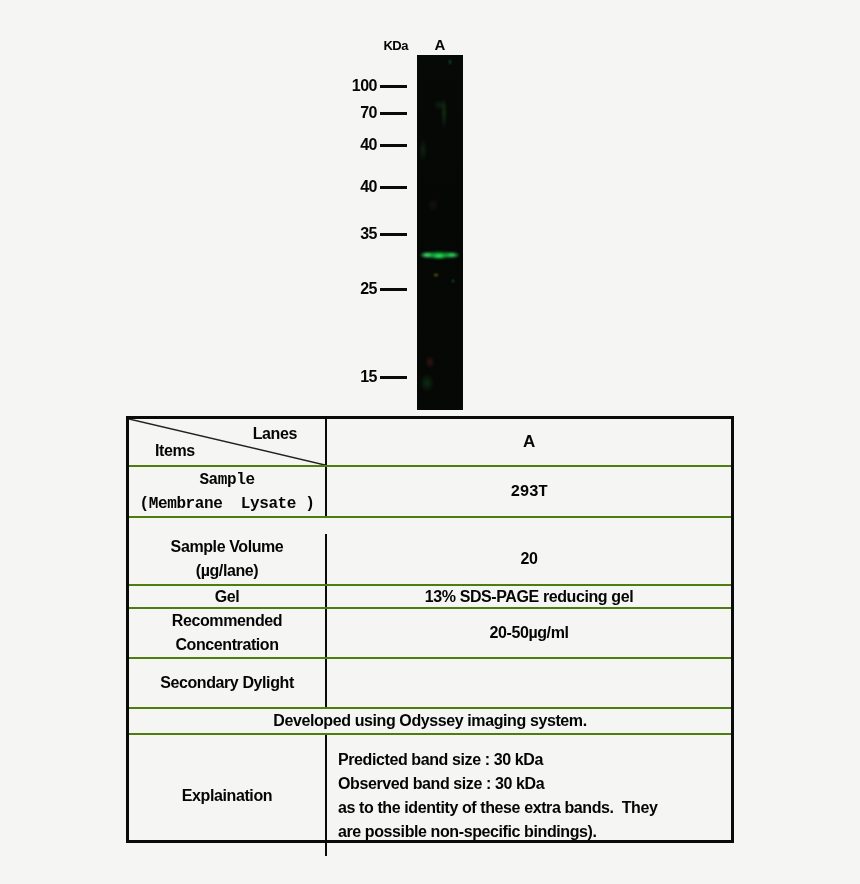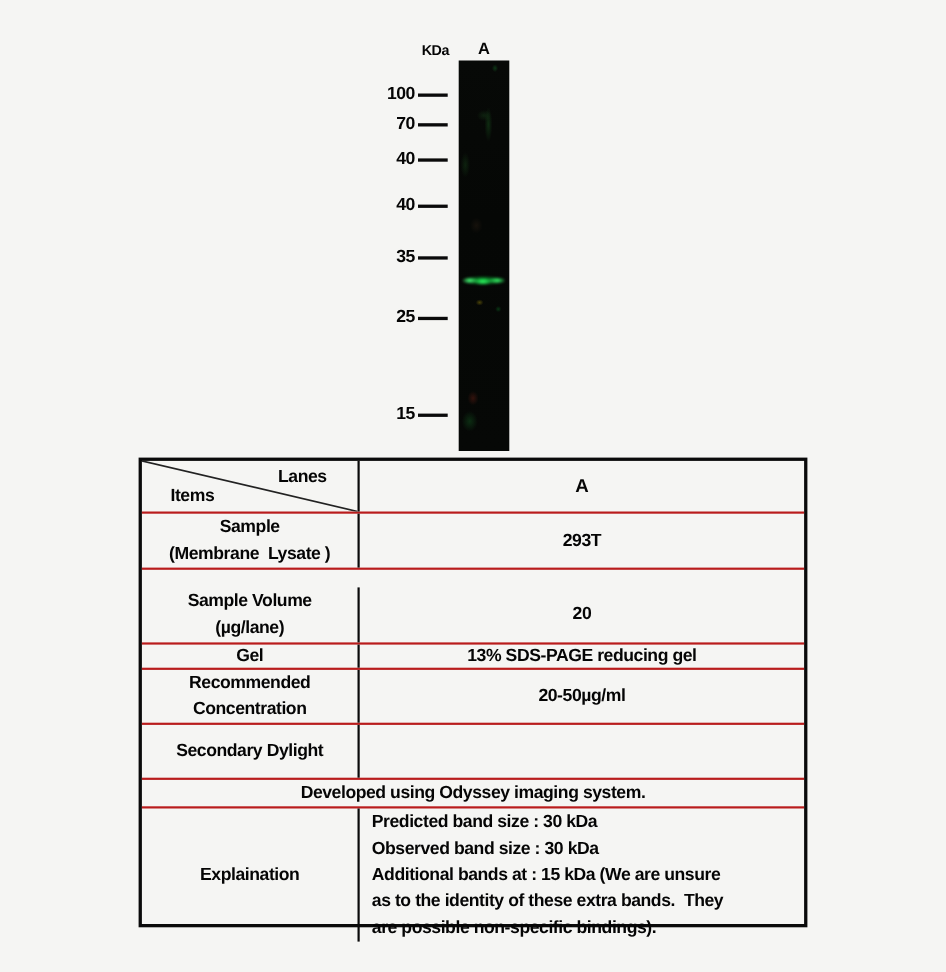--- a/index.html
+++ b/index.html
@@ -48,33 +48,33 @@
     font-size:16px; font-weight:bold; letter-spacing:-0.5px;
   }
   .marker .tick { display:inline-block; width:27px; height:3px; background:#0a0a0a; margin-left:3px; }
 
   
   .dtable {
     position:absolute; left:126px; top:416px; width:608px; height:427px;
     border:3px solid #0a0a0a; box-sizing:border-box;
     font-size:16px; font-weight:bold; letter-spacing:-0.4px;
   }
-  .trow { display:flex; border-bottom:2px solid #b91c1c; box-sizing:border-box; }
+  .trow { display:flex; border-bottom:2px solid #4d7c0f; box-sizing:border-box; }
   .trow:last-child { border-bottom:none; }
   .lcell {
     width:198px; border-right:2px solid #0a0a0a; box-sizing:border-box;
     display:flex; flex-direction:column; justify-content:center; align-items:center;
     text-align:center; line-height:24px; white-space:pre-wrap;
   }
   .vcell {
     flex:1; display:flex; flex-direction:column; justify-content:center; align-items:center;
     text-align:center; line-height:24px; white-space:pre-wrap;
   }
   .r-header { height:48px; }
-  .r-sample { height:51px; }
+  .r-sample { height:51px;font-family:Liberation Mono, monospace; }
   .r-volume { height:52px;margin-top:16px; }
   .r-gel    { height:23px; }
   .r-conc   { height:50px; }
   .r-second { height:50px; }
   .r-dev    { height:26px; }
   .r-expl   { height:121px; }
   .hdr-lcell { position:relative; }
   .hdr-lanes { position:absolute; right:28px; top:3px; }
   .hdr-items { position:absolute; left:26px; bottom:2px; }
   .diag { position:absolute; left:0; top:0; }
@@ -177,20 +177,19 @@
 
     <div class="trow r-dev">
       <div class="dev-cell">Developed using Odyssey imaging system.</div>
     </div>
 
     <div class="trow r-expl">
       <div class="lcell">Explaination</div>
       <div class="vcell expl-vcell">
         <div class="line">Predicted band size : 30 kDa</div>
         <div class="line">Observed band size : 30 kDa</div>
-        <div class="line">Additional bands at : 15 kDa (We are unsure</div>
         <div class="line">as to the identity of these extra bands.  They</div>
         <div class="line">are possible non-specific bindings).</div>
       </div>
     </div>
 
   </div>
 </div>
 
 </body></html>

